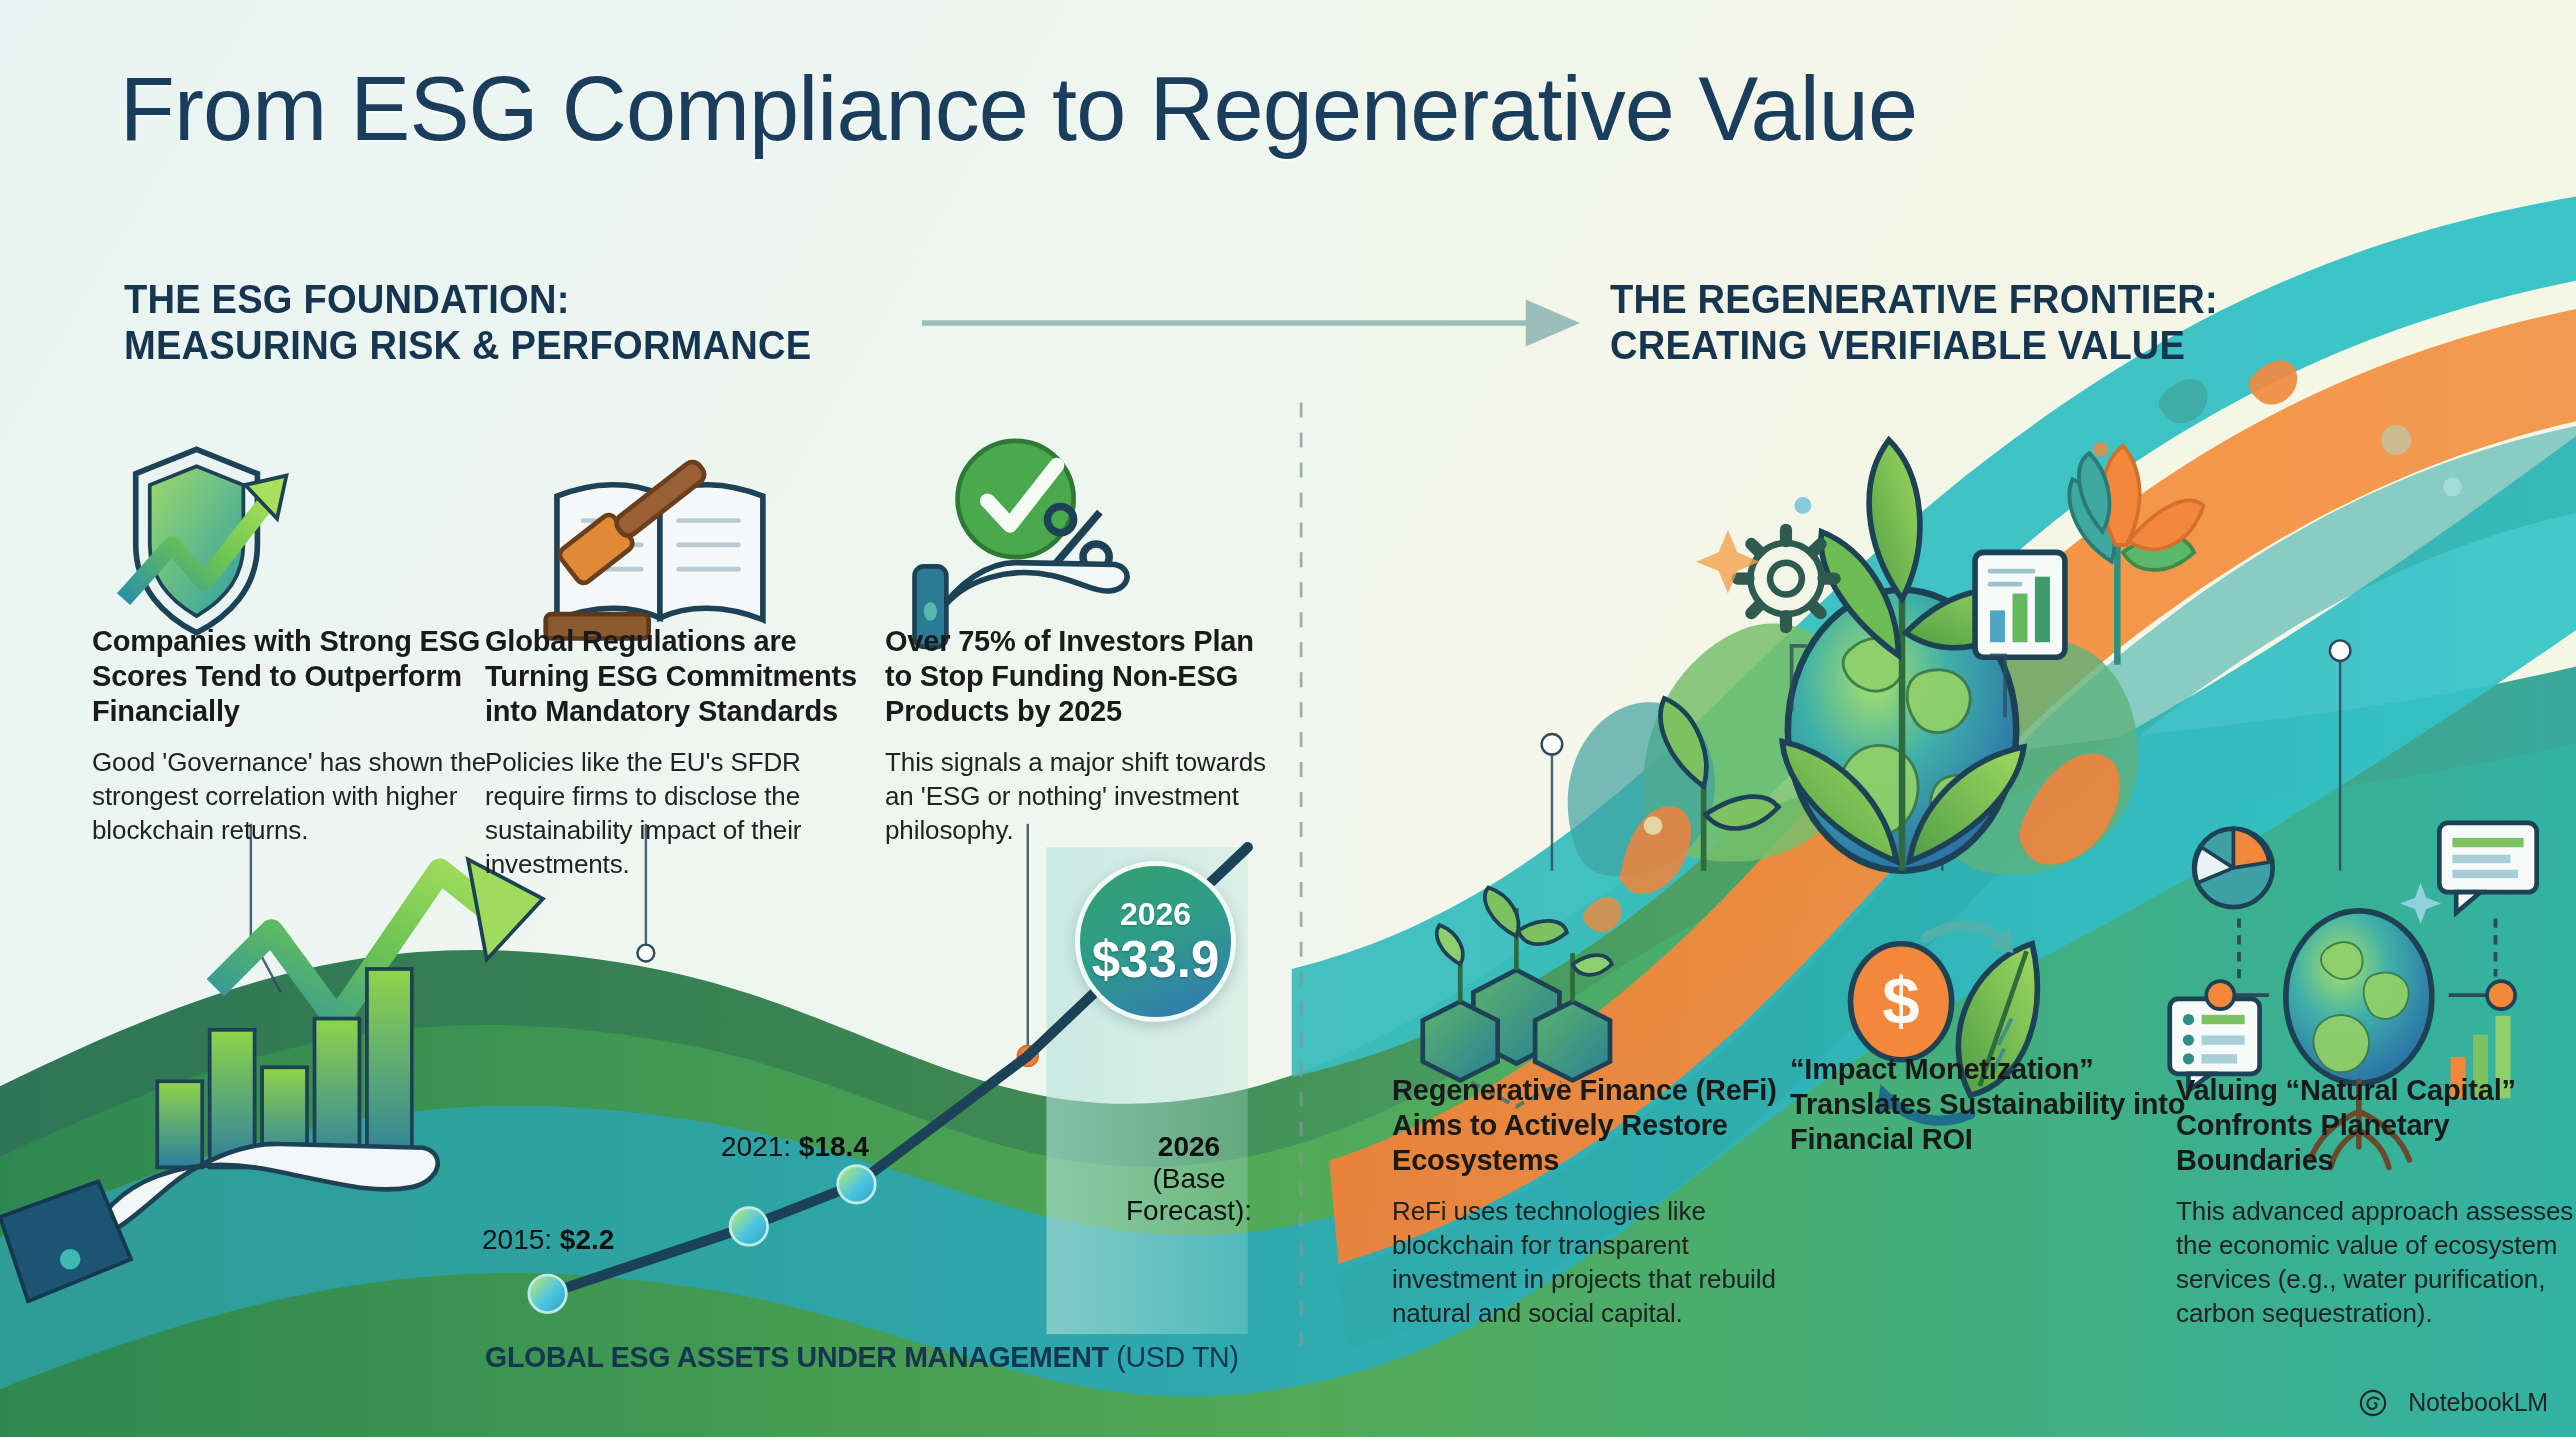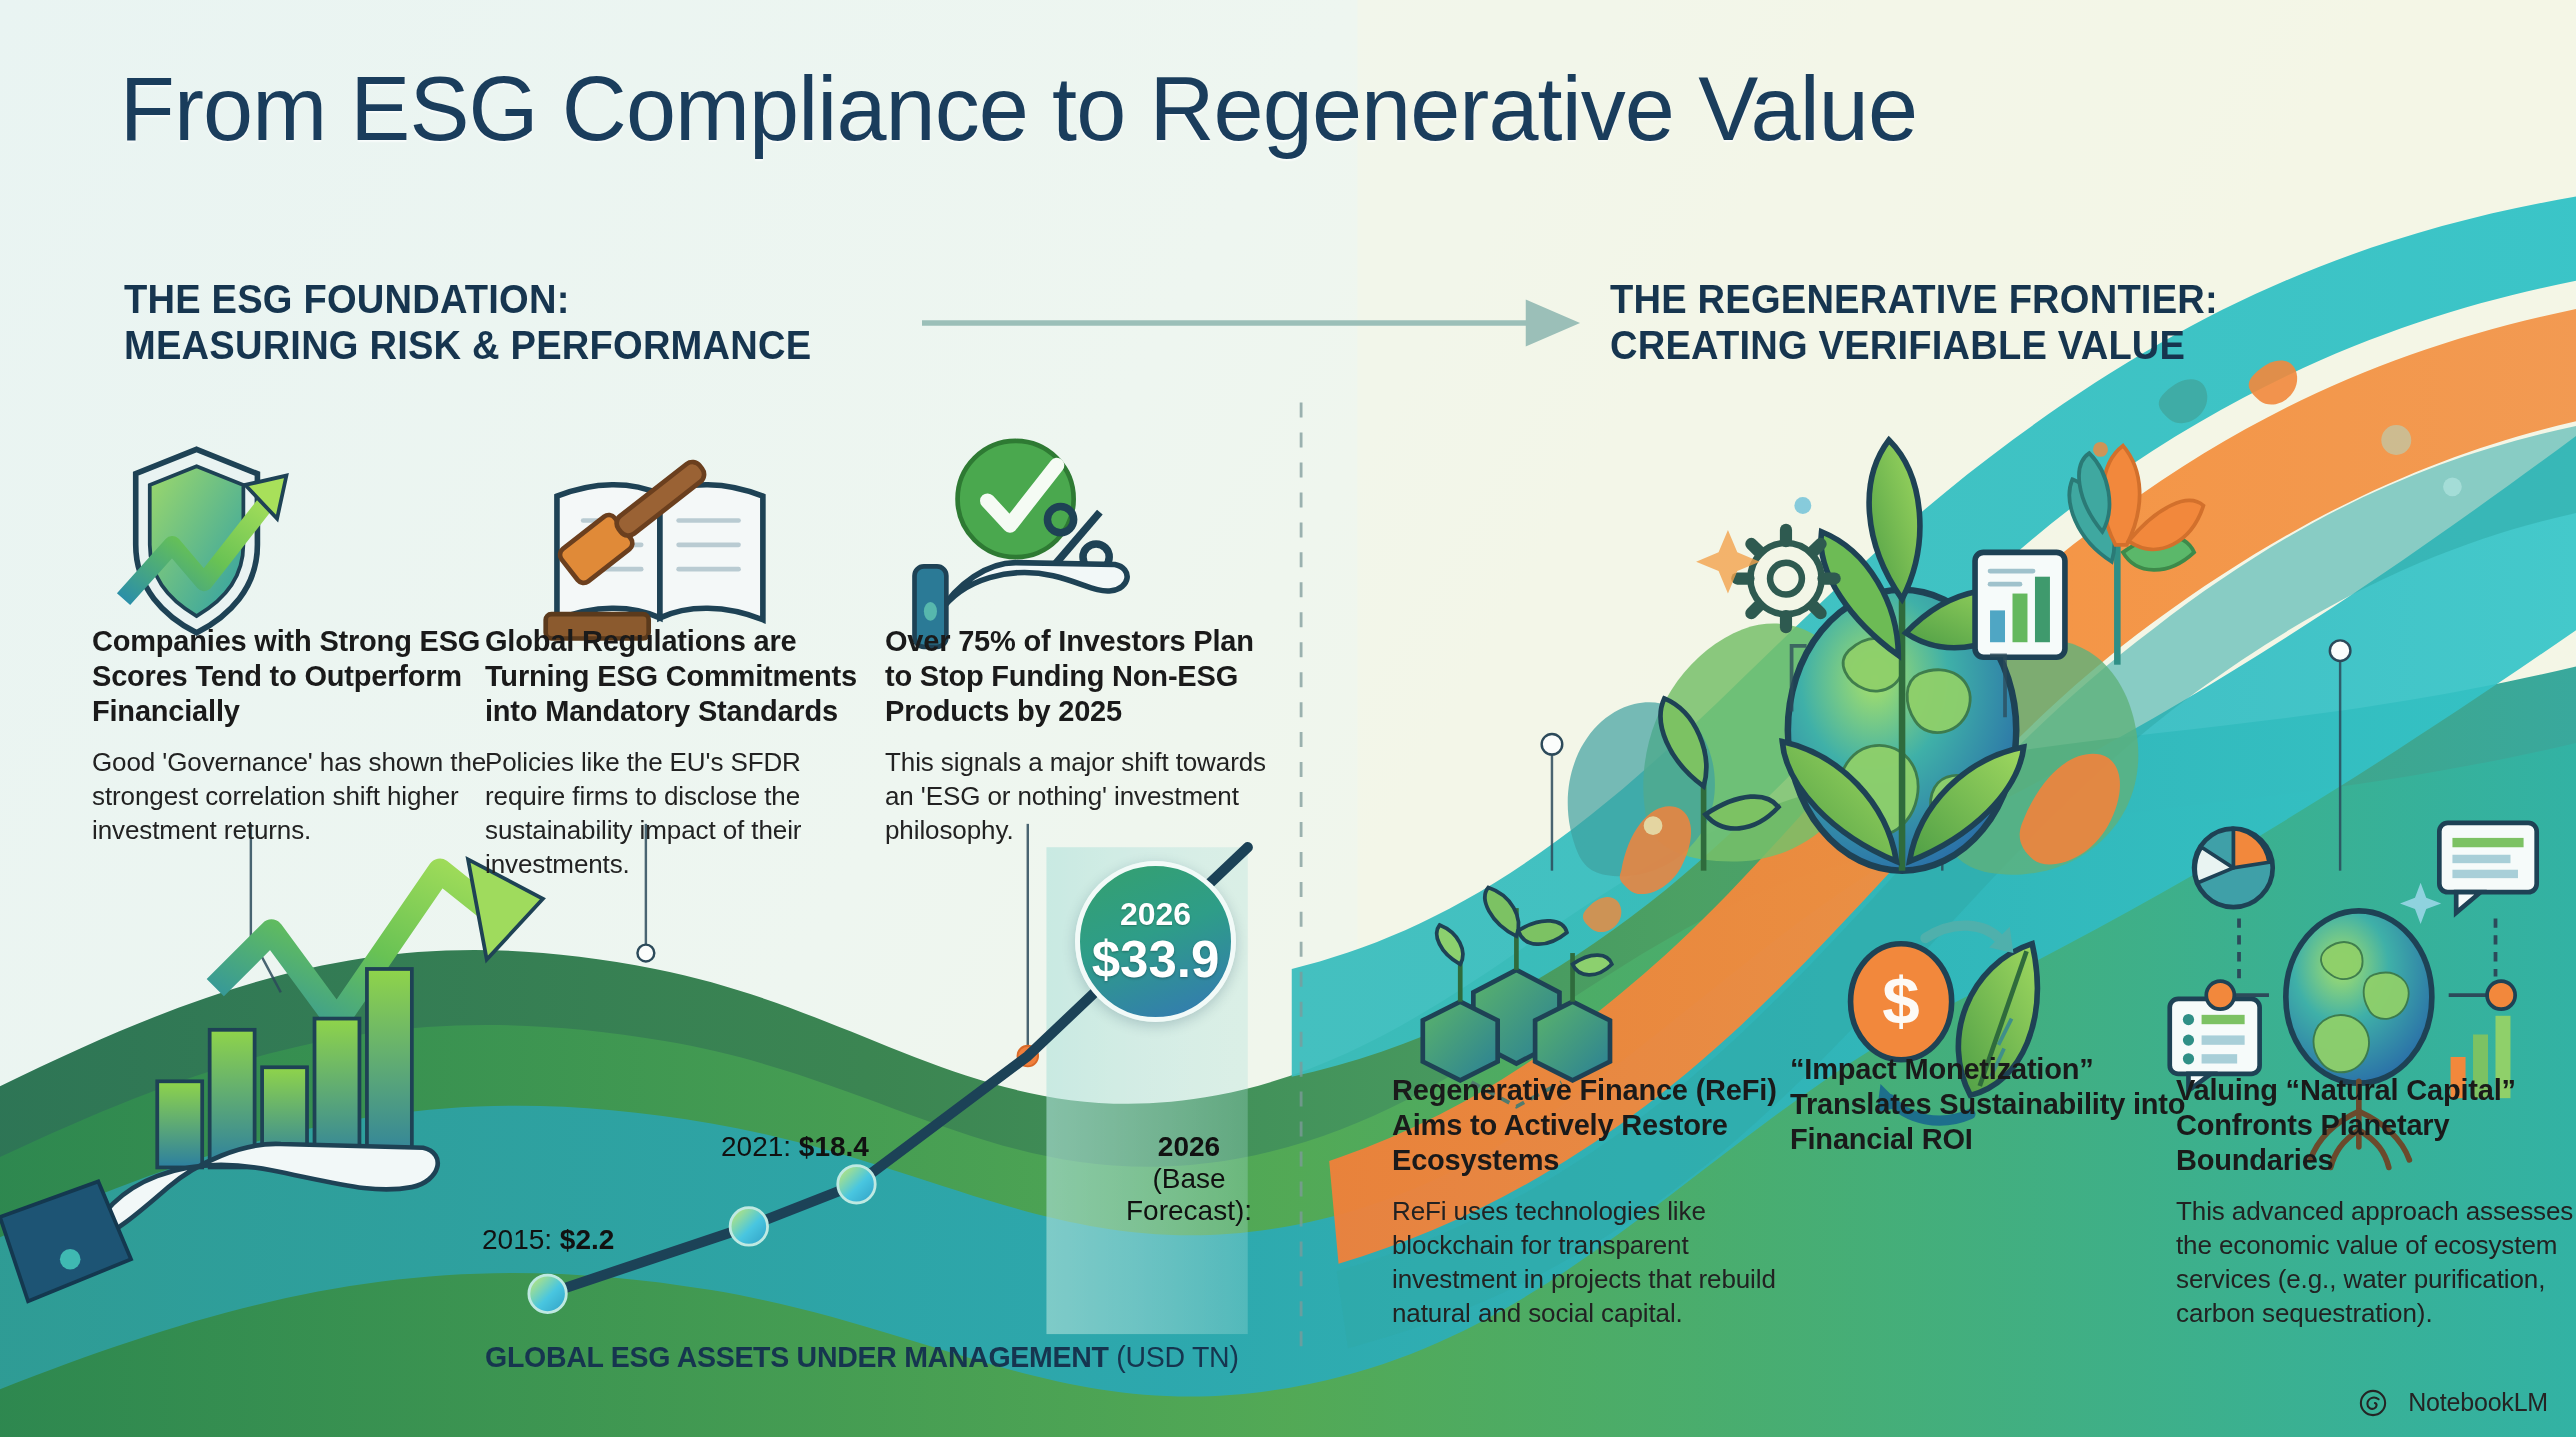--- a/index.html
+++ b/index.html
@@ -455,21 +455,21 @@
   </div>
 
   <div class="sect-head" id="head-right">
     <div>THE REGENERATIVE FRONTIER:</div>
     <div>CREATING VERIFIABLE VALUE</div>
   </div>
 
   <div class="card" id="lc0">
     <div class="icon"></div>
     <h3>Companies with Strong ESG Scores Tend to Outperform Financially</h3>
-    <p>Good 'Governance' has shown the strongest correlation shift higher investment returns.</p>
+    <p>Good 'Governance' has shown the strongest correlation with higher blockchain returns.</p>
   </div>
   <div class="card" id="lc1">
     <div class="icon"></div>
     <h3>Global Regulations are Turning ESG Commitments into Mandatory Standards</h3>
     <p>Policies like the EU's SFDR require firms to disclose the sustainability impact of their investments.</p>
   </div>
   <div class="card" id="lc2">
     <div class="icon"></div>
     <h3>Over 75% of Investors Plan to Stop Funding Non-ESG Products by 2025</h3>
     <p>This signals a major shift towards an 'ESG or nothing' investment philosophy.</p>

